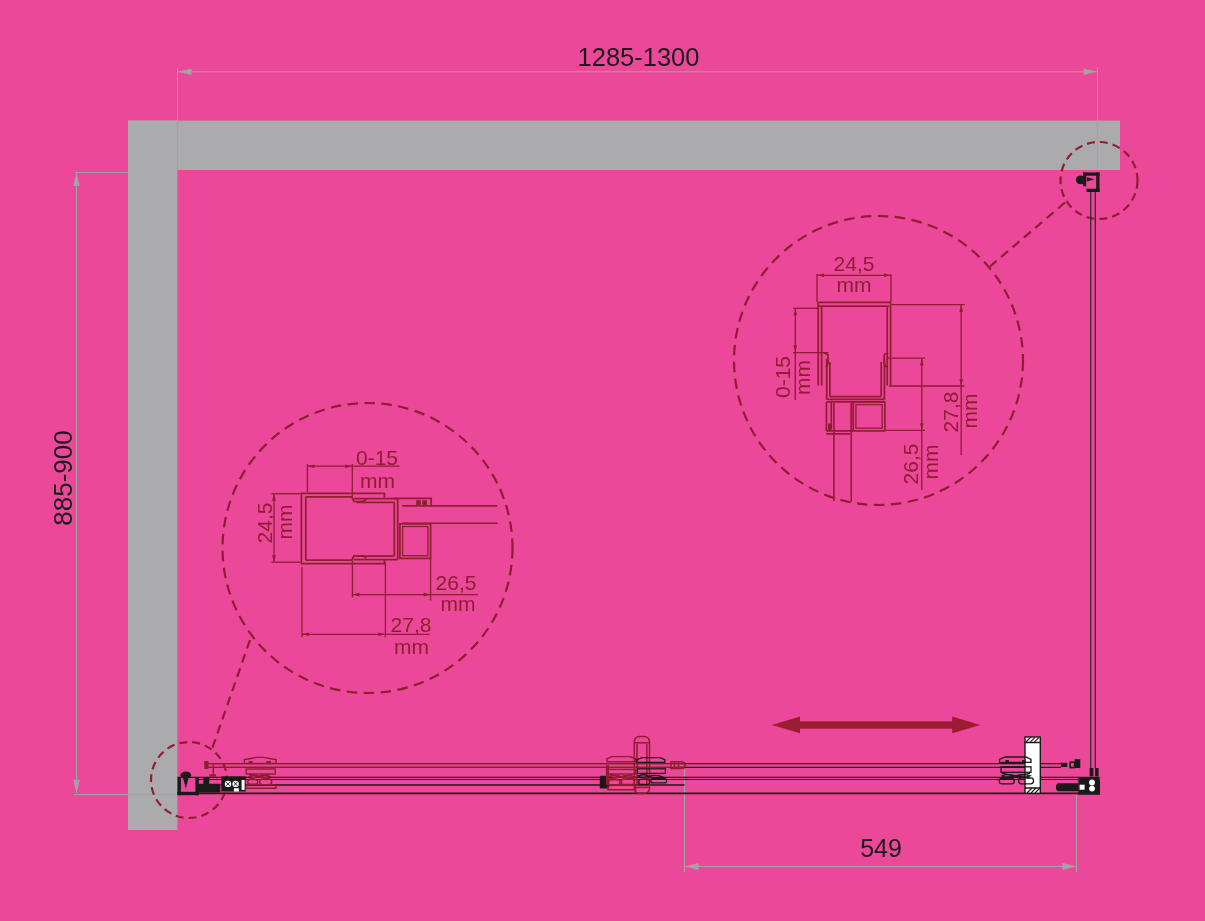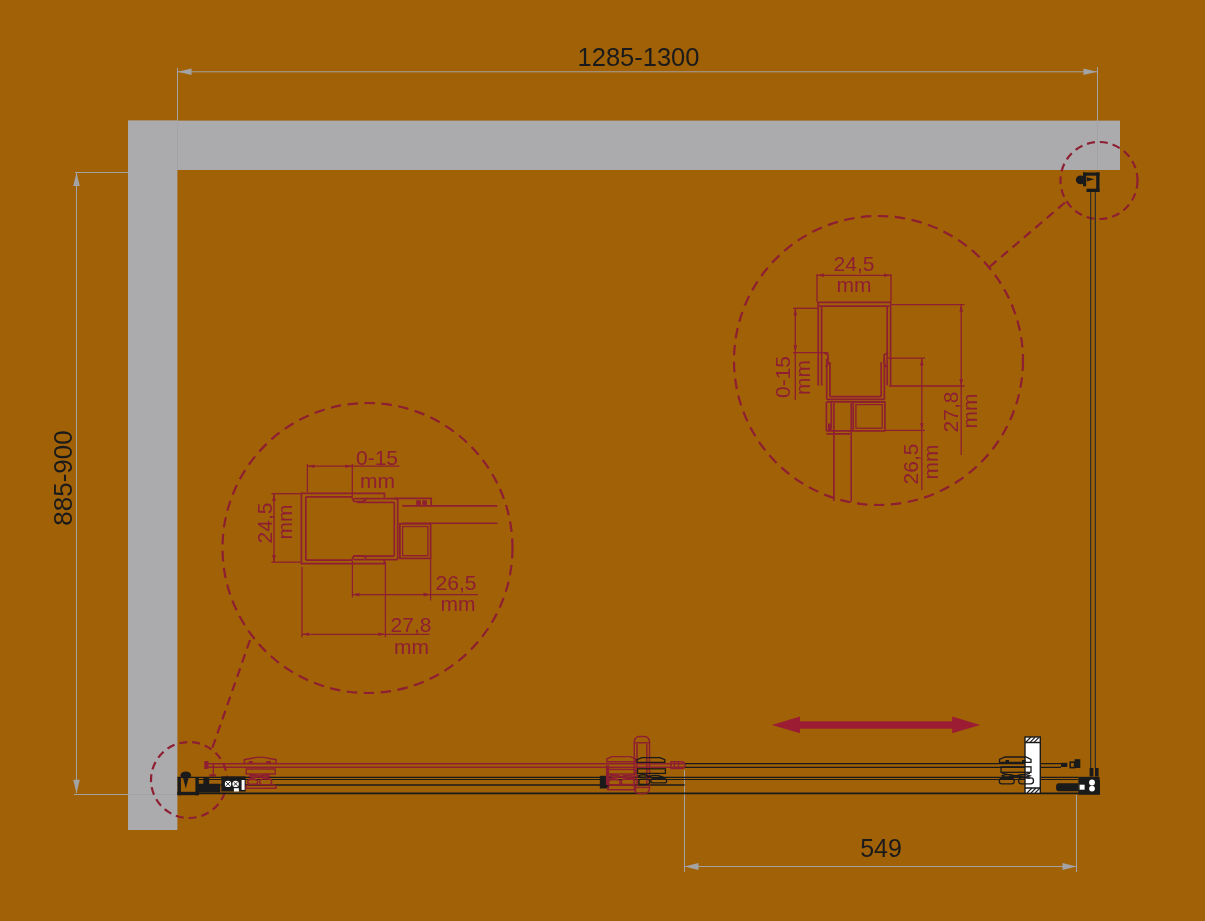--- a/index.html
+++ b/index.html
@@ -1,16 +1,16 @@
 <!DOCTYPE html>
 <html><head>
 <meta charset="utf-8">
 <style>
   html,body{margin:0;padding:0;background:#fff;}
-  #stage{position:relative;width:1205px;height:921px;background:#a16207;overflow:hidden;}
+  #stage{position:relative;width:1205px;height:921px;background:#ec4899;overflow:hidden;}
   svg{display:block;}
   text{font-family:"Liberation Sans", sans-serif;}
 </style>
 </head>
 <body>
 <div id="stage">
 <svg width="1205" height="921" viewBox="0 0 1205 921" fill="none">
 
 <g id="wall-top">
 <rect x="128" y="120.6" width="992" height="49.4" fill="#ababad"></rect>

